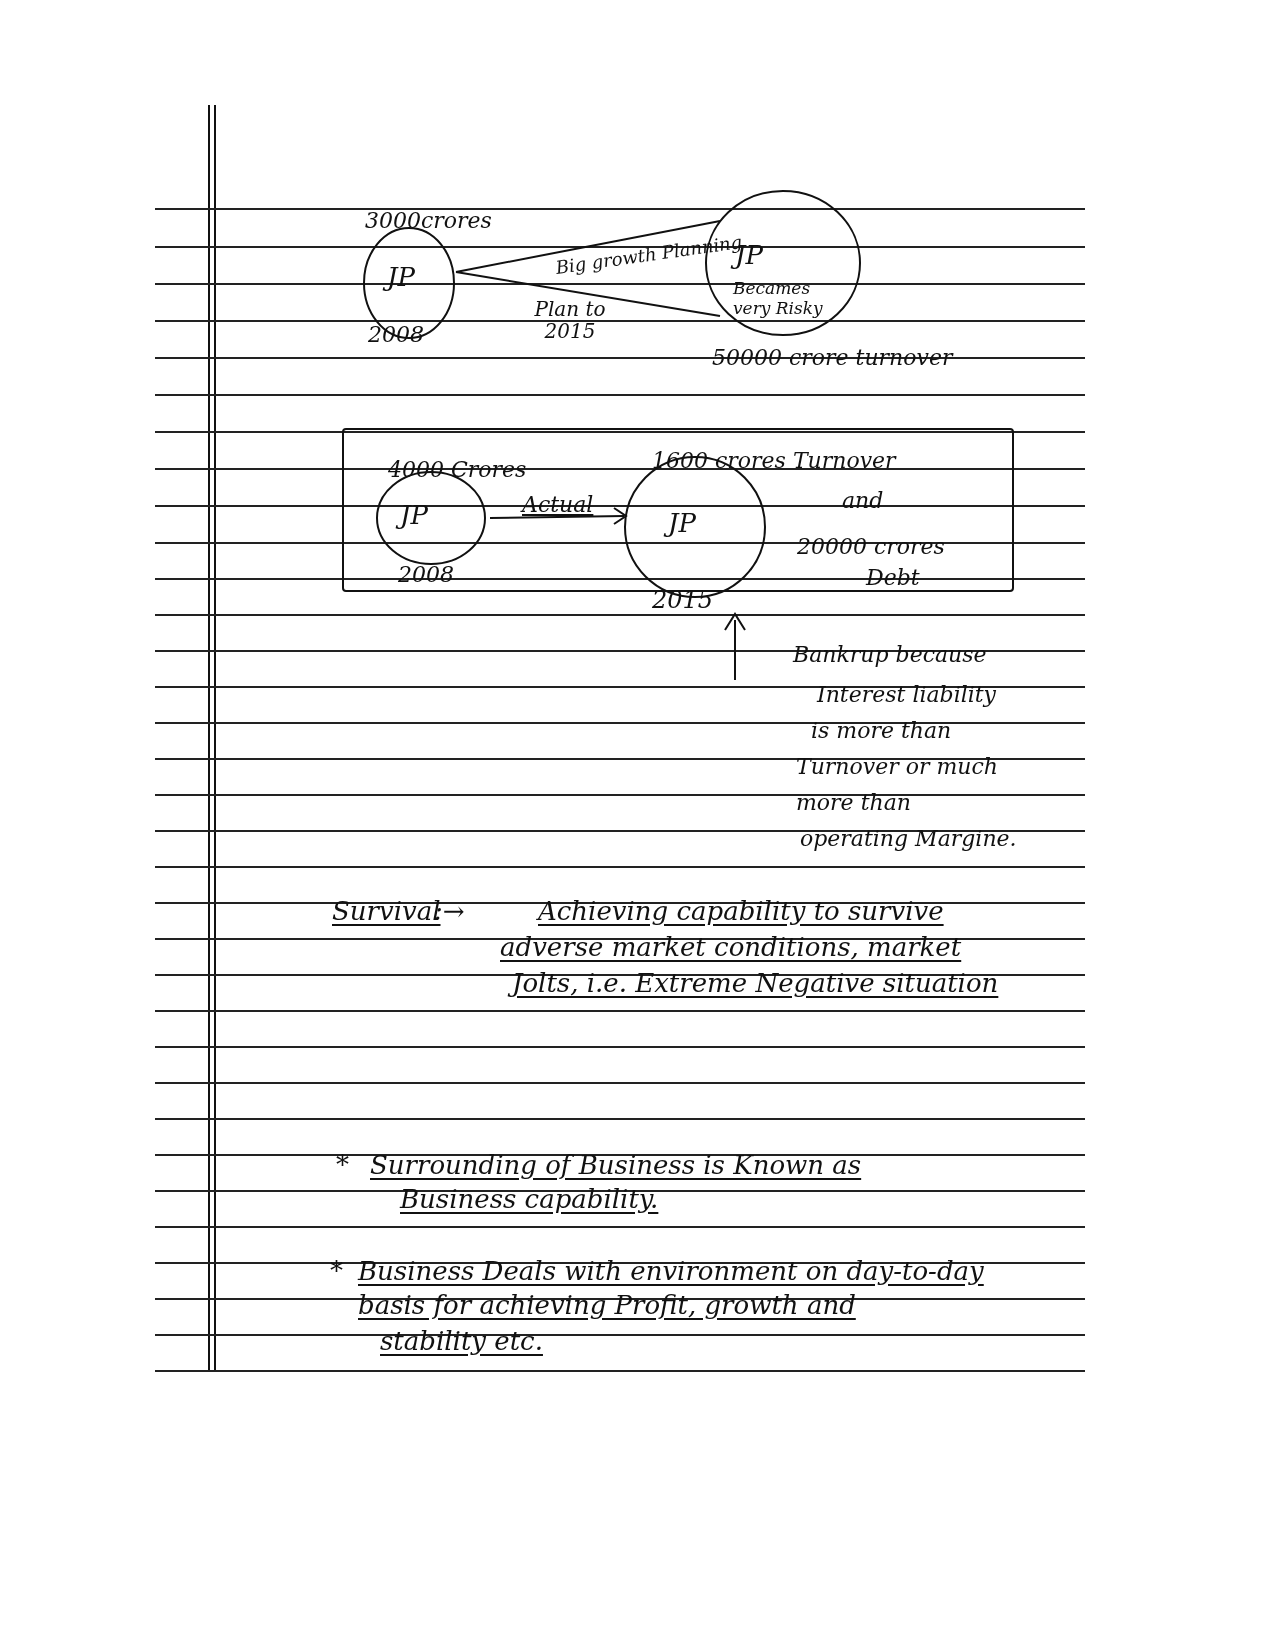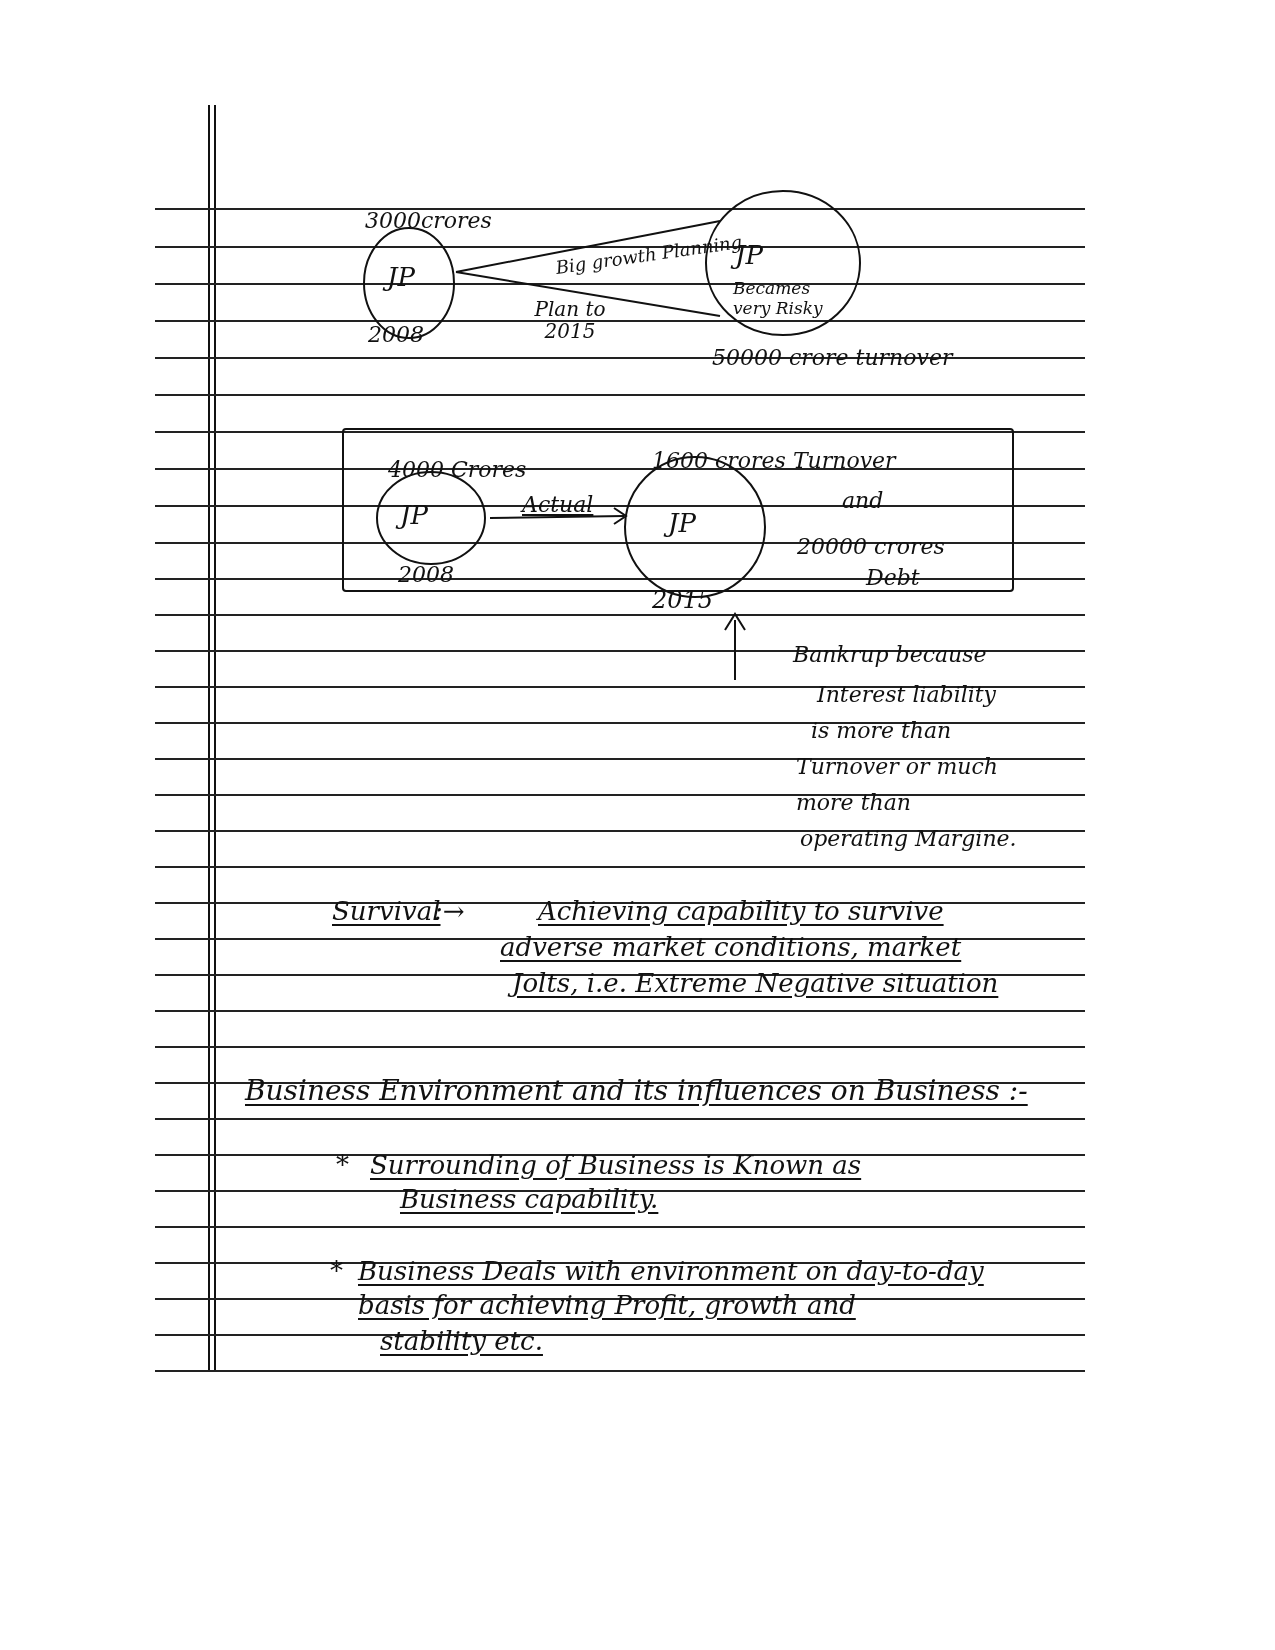--- a/index.html
+++ b/index.html
@@ -107,21 +107,20 @@
   </div>
 
   <div>
     <div class="hw u" style="left:332px; top:896px;">Survival</div>
     <div class="hw" style="left:434px; top:896px;">:→</div>
     <div class="hw u" style="left:538px; top:896px;">Achieving capability to survive</div>
     <div class="hw u" style="left:500px; top:932px;">adverse market conditions, market</div>
     <div class="hw u" style="left:512px; top:968px;">Jolts, i.e. Extreme Negative situation</div>
   </div>
 
-  <div class="hw u" style="left:245px; top:1076px; font-size:28px;">Business Environment and its influences on Business :-</div>
 
   <div>
     <div class="hw" style="left:336px; top:1150px;">*</div>
     <div class="hw u" style="left:370px; top:1150px;">Surrounding of Business is Known as</div>
     <div class="hw u" style="left:400px; top:1184px;">Business capability.</div>
 
     <div class="hw" style="left:330px; top:1256px;">*</div>
     <div class="hw u" style="left:358px; top:1256px;">Business Deals with environment on day-to-day</div>
     <div class="hw u" style="left:358px; top:1290px;">basis for achieving Profit, growth and</div>
     <div class="hw u" style="left:380px; top:1326px;">stability etc.</div>

